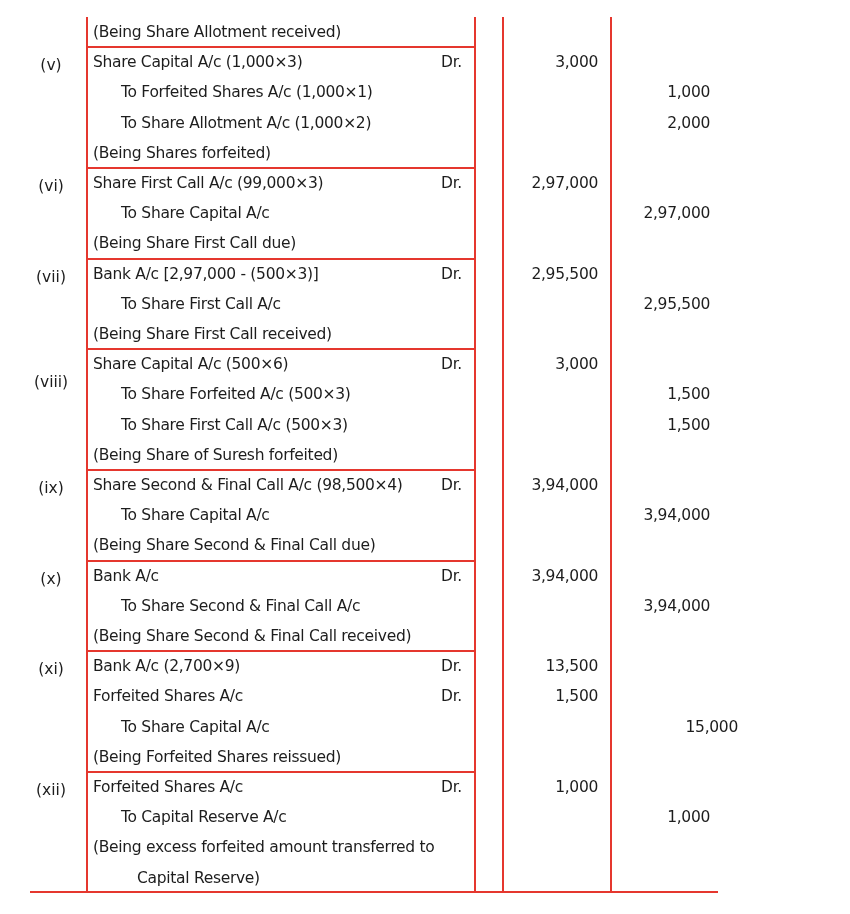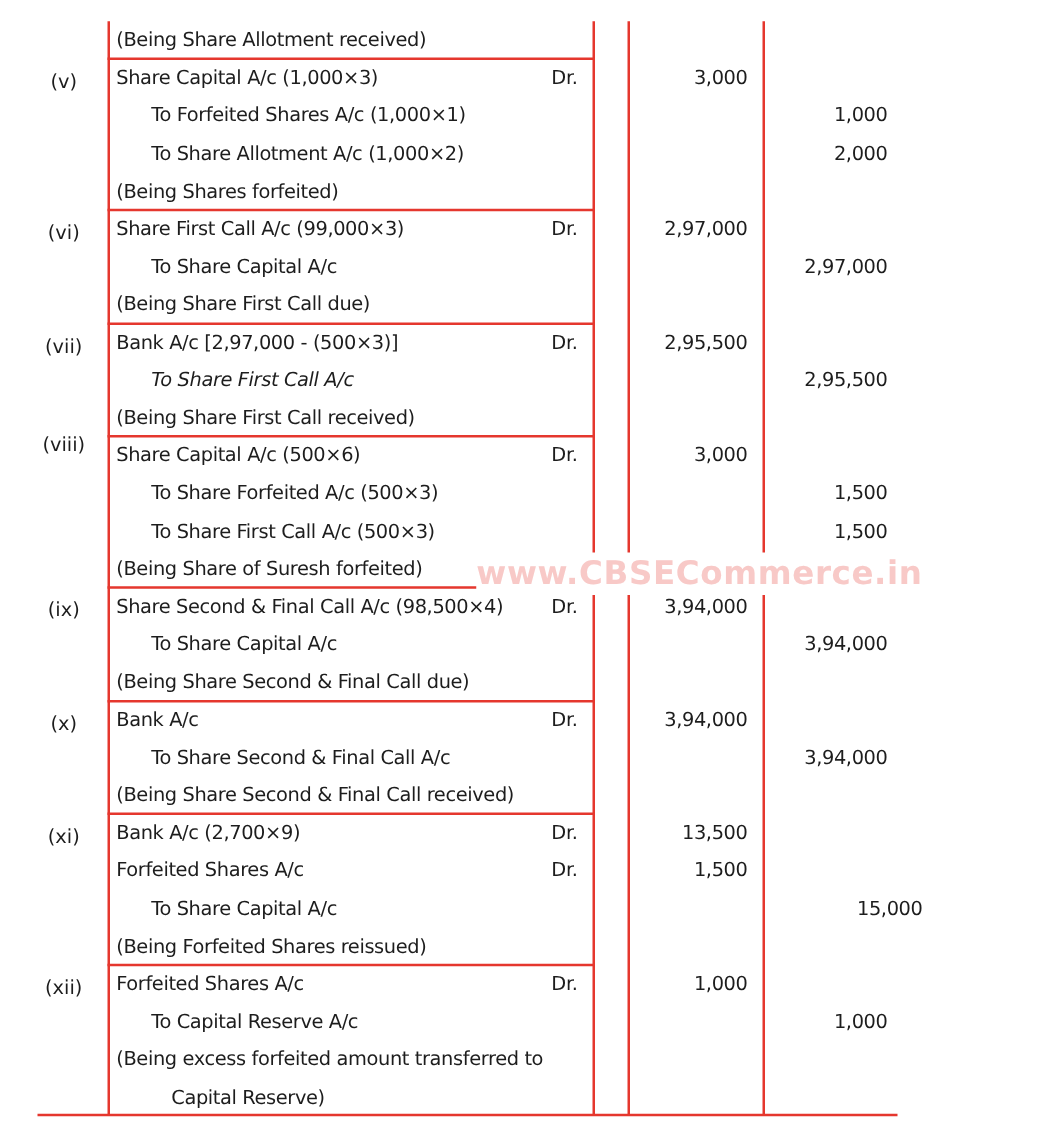--- a/index.html
+++ b/index.html
@@ -70,25 +70,25 @@
       <div class="entry-line drlbl" style="top: 168px;">Dr.</div>
       <div class="entry-line amt-debit" style="top: 168px;">2,97,000</div>
       <div class="entry-line ptext indent" style="top: 198.2px;">To Share Capital A/c</div>
       <div class="entry-line amt-credit" style="top: 198.2px;">2,97,000</div>
       <div class="entry-line ptext" style="top: 228.4px;">(Being Share First Call due)</div>
       <div class="hline" style="top: 257.6px; left: 86px; width: 390px;"></div>
       <div class="num" style="top: 261.6px;">(vii)</div>
       <div class="entry-line ptext" style="top: 258.6px;">Bank A/c [2,97,000 - (500×3)]</div>
       <div class="entry-line drlbl" style="top: 258.6px;">Dr.</div>
       <div class="entry-line amt-debit" style="top: 258.6px;">2,95,500</div>
-      <div class="entry-line ptext indent" style="top: 288.8px; font-style: italic;">To Share First Call A/c</div>
+      <div class="entry-line ptext indent" style="top: 288.8px;">To Share First Call A/c</div>
       <div class="entry-line amt-credit" style="top: 288.8px;">2,95,500</div>
       <div class="entry-line ptext" style="top: 319px;">(Being Share First Call received)</div>
       <div class="hline" style="top: 348.2px; left: 86px; width: 390px;"></div>
-      <div class="num" style="top: 341px;">(viii)</div>
+      <div class="num" style="top: 367px;">(viii)</div>
       <div class="entry-line ptext" style="top: 349.2px;">Share Capital A/c (500×6)</div>
       <div class="entry-line drlbl" style="top: 349.2px;">Dr.</div>
       <div class="entry-line amt-debit" style="top: 349.2px;">3,000</div>
       <div class="entry-line ptext indent" style="top: 379.4px;">To Share Forfeited A/c (500×3)</div>
       <div class="entry-line amt-credit" style="top: 379.4px;">1,500</div>
       <div class="entry-line ptext indent" style="top: 409.6px;">To Share First Call A/c (500×3)</div>
       <div class="entry-line amt-credit" style="top: 409.6px;">1,500</div>
       <div class="entry-line ptext" style="top: 439.8px;">(Being Share of Suresh forfeited)</div>
       <div class="hline" style="top: 469px; left: 86px; width: 390px;"></div>
       <div class="num" style="top: 473px;">(ix)</div>
@@ -121,14 +121,13 @@
       <div class="num" style="top: 775px;">(xii)</div>
       <div class="entry-line ptext" style="top: 772px;">Forfeited Shares A/c</div>
       <div class="entry-line drlbl" style="top: 772px;">Dr.</div>
       <div class="entry-line amt-debit" style="top: 772px;">1,000</div>
       <div class="entry-line ptext indent" style="top: 802.2px;">To Capital Reserve A/c</div>
       <div class="entry-line amt-credit" style="top: 802.2px;">1,000</div>
       <div class="entry-line ptext" style="top: 832.4px;">(Being excess forfeited amount transferred to</div>
       <div class="entry-line ptext" style="top: 862.6px; margin-left: 44px;">Capital Reserve)</div>
     </div>
 
-  <div class="watermark">www.CBSECommerce.in</div>
 </div>
 
 </body></html>

